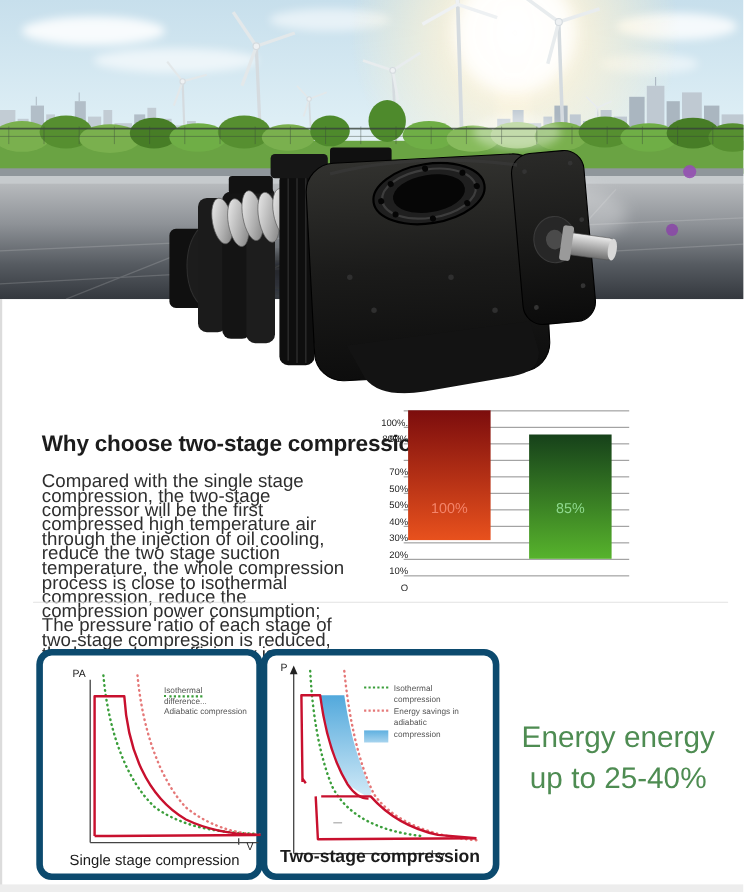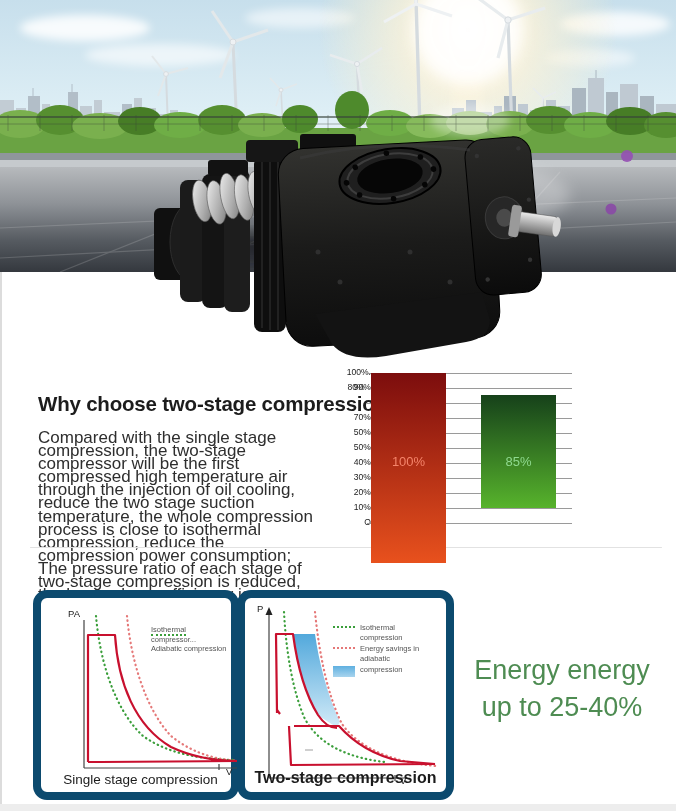--- a/index.html
+++ b/index.html
@@ -8,31 +8,31 @@
   
   .hero{position:absolute;left:0;top:0;width:676px;height:272px;overflow:hidden;}
   .compressor{position:absolute;left:150px;top:132px;width:412px;height:226px;z-index:5;}
   
   .why-heading{position:absolute;left:38px;top:378px;font-size:20.5px;font-weight:600;
                color:#1c1c1c;letter-spacing:-.2px;}
   .why-body{position:absolute;left:38px;top:414px;width:278px;font-size:17px;
             line-height:13.1px;color:#2e2e2e;}
   
   .chart{position:absolute;left:341px;top:362px;width:320px;height:178px;}
-  .tick{position:absolute;left:0;width:30px;text-align:right;font-size:8.6px;color:#222;}
+  .tick{position:absolute;left:0;width:30px;text-align:right;font-size:8.6px;color:#222;margin-top:12px;}
   .gridline{position:absolute;left:26px;width:205px;height:1px;background:#9a9a9a;}
   .bar{position:absolute;width:75px;z-index:2;}
   .bar-label{position:absolute;left:0;width:100%;text-align:center;font-size:13px;}
   
   .divider{position:absolute;left:30px;top:547px;width:632px;height:1px;background:#e2e2e2;border-radius:1px;}
   .note{position:absolute;left:35px;top:563px;width:620px;font-size:8.4px;color:#222;letter-spacing:-.05px;}
   .left-border{position:absolute;left:0;top:272px;width:2px;height:539px;background:#dcdcdc;}
   .footer-strip{position:absolute;left:0;top:804px;width:676px;height:7px;background:#ededed;}
   
-  .pv-card{position:absolute;top:590px;height:210px;background:#fff;border:8px solid #0c4a6e;
+  .pv-card{position:absolute;top:590px;height:210px;background:#fff;border:6px solid #0c4a6e;
            border-radius:14px;box-sizing:border-box;}
   .pv-card.left{left:33px;width:206px;}
   .pv-card.right{left:237px;width:217px;}
   .pv-svg{position:absolute;left:0;top:0;}
   .pv-caption{position:absolute;bottom:5px;left:0;width:100%;text-align:center;color:#1b1b1b;}
   .pv-caption.single{font-size:13.5px;padding-left:9px;box-sizing:border-box;}
   .pv-caption.two{font-size:16px;font-weight:700;}
   .pv-anno{position:absolute;left:110px;top:27px;font-size:7.5px;line-height:9.6px;color:#555;}
   .pv-anno .uline{border-bottom:2px dotted #3a9e3a;}
   .pv-legend{position:absolute;left:88px;top:25px;font-size:7.5px;line-height:9.4px;color:#555;}
@@ -383,21 +383,21 @@
         <div class="tick" style="top: 95px;">40%</div>
         <div class="gridline" style="top: 101px; background: rgb(154, 154, 154);"></div>
         <div class="tick" style="top: 110px;">30%</div>
         <div class="gridline" style="top: 116px; background: rgb(154, 154, 154);"></div>
         <div class="tick" style="top: 125px;">20%</div>
         <div class="gridline" style="top: 131px; background: rgb(154, 154, 154);"></div>
         <div class="tick" style="top: 140px;">10%</div>
         <div class="gridline" style="top: 146px; background: rgb(154, 154, 154);"></div>
         <div class="tick" style="top: 155px;">O</div>
         <div class="gridline" style="top: 161px; background: rgb(154, 154, 154);"></div>
-        <div class="bar" style="left: 30px; top: 11px; height: 190px; background: linear-gradient(rgb(124, 13, 13), rgb(232, 81, 29));">
+        <div class="bar" style="left: 30px; top: 11px; height: 118px; background: linear-gradient(rgb(124, 13, 13), rgb(232, 81, 29));">
           <div class="bar-label" style="color: rgb(244, 132, 106); top: 81px;">100%</div>
         </div>
         <div class="bar" style="left: 140px; top: 33px; height: 113px; background: linear-gradient(rgb(22, 65, 26), rgb(87, 179, 44));">
           <div class="bar-label" style="color: rgb(143, 217, 143); top: 59px;">85%</div>
         </div>
       </div>
   </section>
 
   <div class="divider"></div>
   <div class="left-border"></div>
@@ -408,21 +408,21 @@
         <path d="M43,22 V170 M43,170 H196 M178,166 V172"></path>
       </g>
       <text x="27" y="19" font-size="9.5" fill="#222">PA</text>
       <text x="185" y="177" font-size="9.5" fill="#222">V</text>
       <path d="M55,18 C59,64 74,112 102,138 C130,158 165,161 193,162" stroke="#3a9e3a" stroke-width="2.2" fill="none" stroke-dasharray="0.5 4" stroke-linecap="round"></path>
       <path d="M86,18 C90,62 104,110 130,138 C155,158 180,162 199,163" stroke="#e57878" stroke-width="2.2" fill="none" stroke-dasharray="0.5 4" stroke-linecap="round"></path>
       <path d="M47,164 V37 H74 C77,85 94,128 130,149 C155,161 180,163 199,163 L60,164 L47,164" stroke="#c8102e" stroke-width="2.2" fill="none" stroke-linejoin="round"></path>
     </svg>
     <div class="pv-anno">
       <div><span class="uline">Isothermal</span></div>
-      <div>compressor...</div>
+      <div>difference...</div>
       <div>Adiabatic compression</div>
     </div>
     <div class="pv-caption single">Single stage compression</div>
   </div>
 
   <div class="pv-card right">
     <svg class="pv-svg" width="213" height="188" viewBox="0 0 213 188">
       <defs>
         <linearGradient id="blueG" x1="0" y1="0" x2="0" y2="1">
           <stop offset="0" stop-color="#49a4da"></stop>

